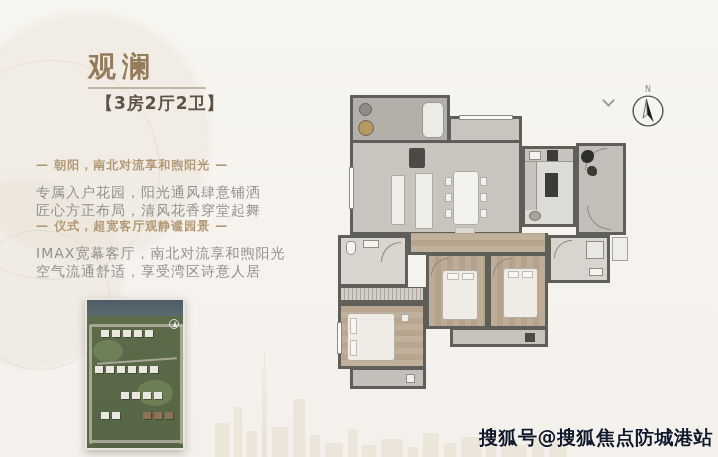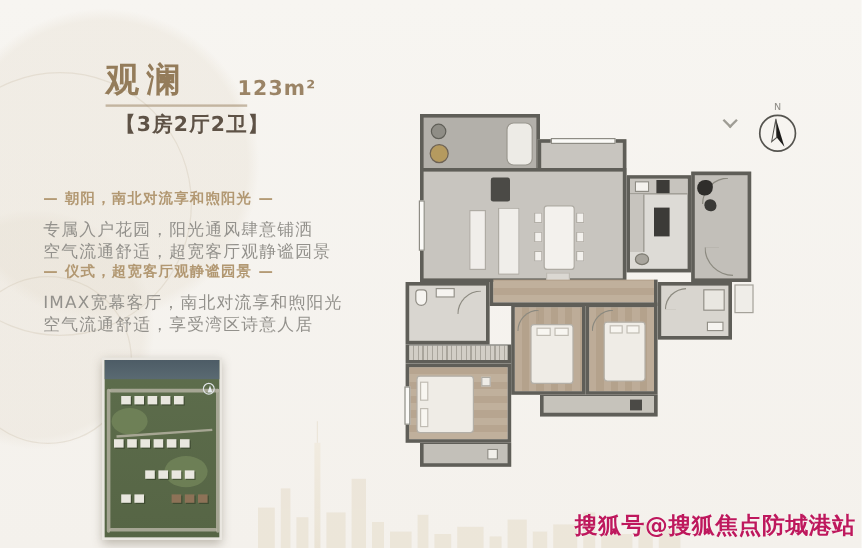--- a/index.html
+++ b/index.html
@@ -58,39 +58,38 @@
   .compass-n { font-size:8px; color:#8e8c86; line-height:8px; }
   .entry-mark { position:absolute; left:604px; top:96px; width:9px; height:9px; border-right:2px solid #8a887f; border-bottom:2px solid #8a887f; transform:rotate(45deg); opacity:.8; }
 
   
   .skyline { position:absolute; left:215px; right:0; bottom:0; height:95px; display:flex; align-items:flex-end; gap:5px; opacity:.55; pointer-events:none; }
   .skyline i { display:block; background:#e6ddcb; }
   .tower { width:5px; height:88px; background:linear-gradient(#efe7d6,#e2d8c4); position:relative; }
   .tower::after { content:""; position:absolute; left:2px; top:-18px; width:1px; height:18px; background:#e6ddcb; }
 
   
-  .watermark { position:absolute; right:5px; bottom:6px; font-size:19px; font-weight:700; color:#be185d; letter-spacing:.5px; text-shadow:0 0 2px rgba(255,255,255,.6); }
+  .watermark { position:absolute; right:5px; bottom:6px; font-size:19px; font-weight:700; color:#0f172a; letter-spacing:.5px; text-shadow:0 0 2px rgba(255,255,255,.6); }
 </style>
 </head>
 <body>
 
 <div class="swirl" style="left:-60px; top:60px; width:220px; height:220px;"></div>
 <div class="swirl" style="left:-30px; top:230px; width:140px; height:140px;"></div>
 
 <div class="title-row">
   <span class="unit-name">观澜</span>
-  <span class="unit-area">123m²</span>
 </div>
 <div class="title-underline"></div>
 <div class="layout-label">【3房2厅2卫】</div>
 
 <div class="feature" id="feature-1">
   <div class="feature-heading">— 朝阳，南北对流享和煦阳光 —</div>
   <div class="feature-line">专属入户花园，阳光通风肆意铺洒</div>
-  <div class="feature-line">空气流通舒适，超宽客厅观静谧园景</div>
+  <div class="feature-line">匠心方正布局，清风花香穿堂起舞</div>
 </div>
 
 <div class="feature" id="feature-2">
   <div class="feature-heading">— 仪式，超宽客厅观静谧园景 —</div>
   <div class="feature-line">IMAX宽幕客厅，南北对流享和煦阳光</div>
   <div class="feature-line">空气流通舒适，享受湾区诗意人居</div>
 </div>
 
 <div class="siteplan">
   <div class="sp-water"></div>

